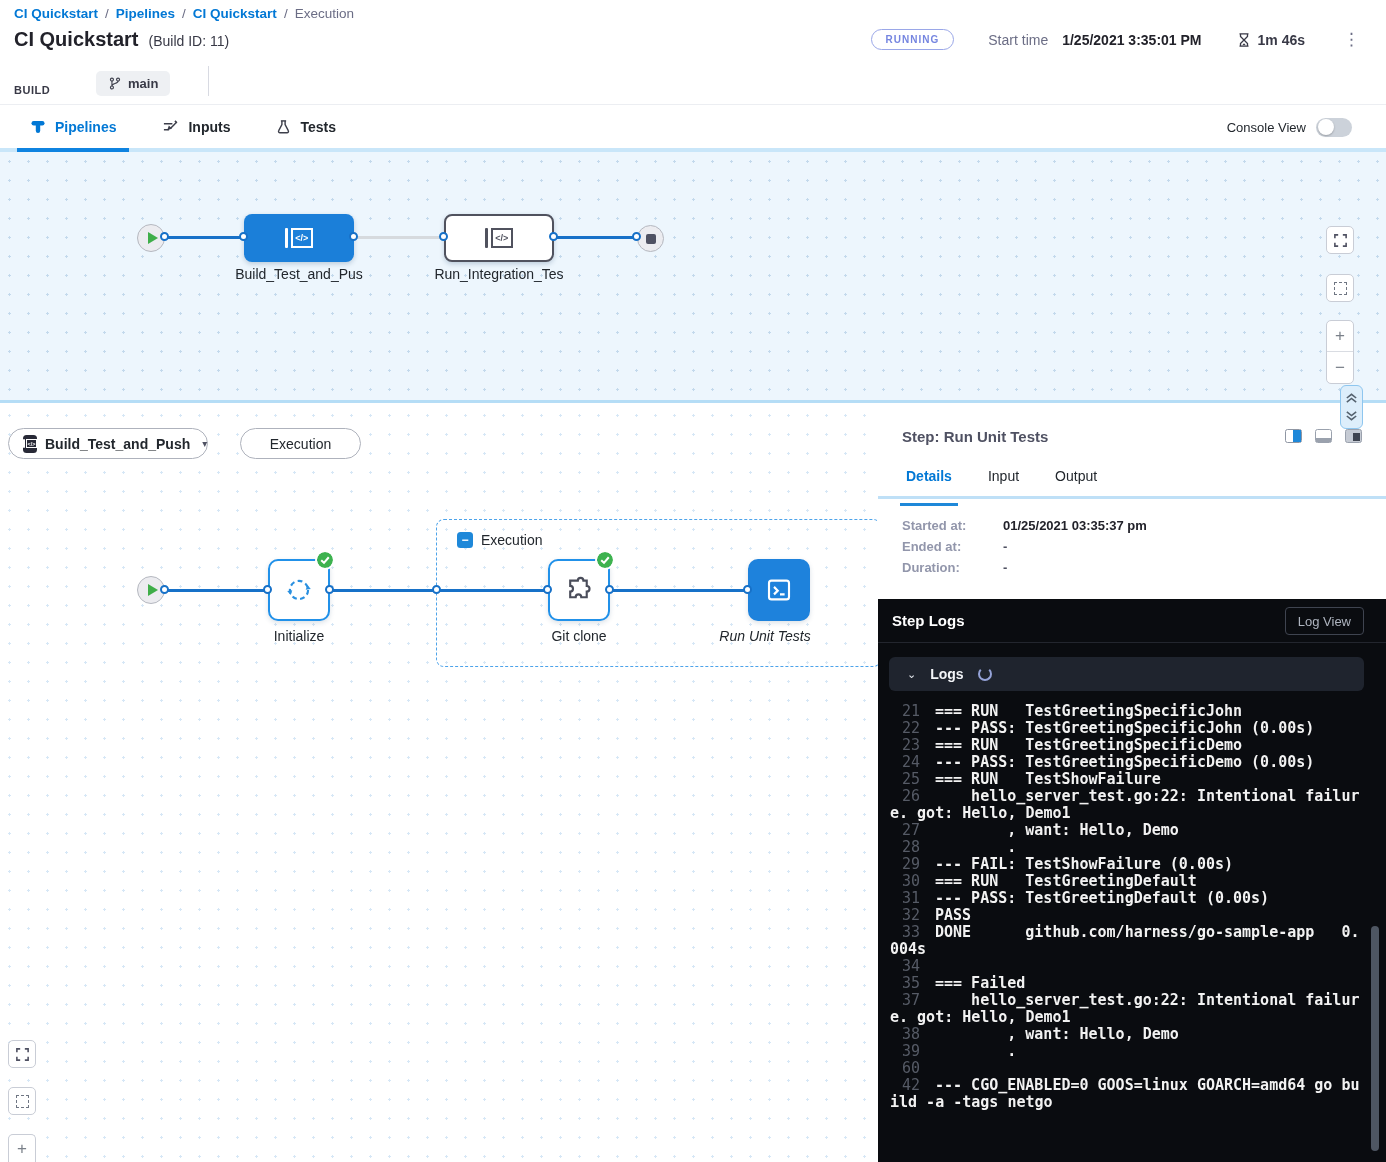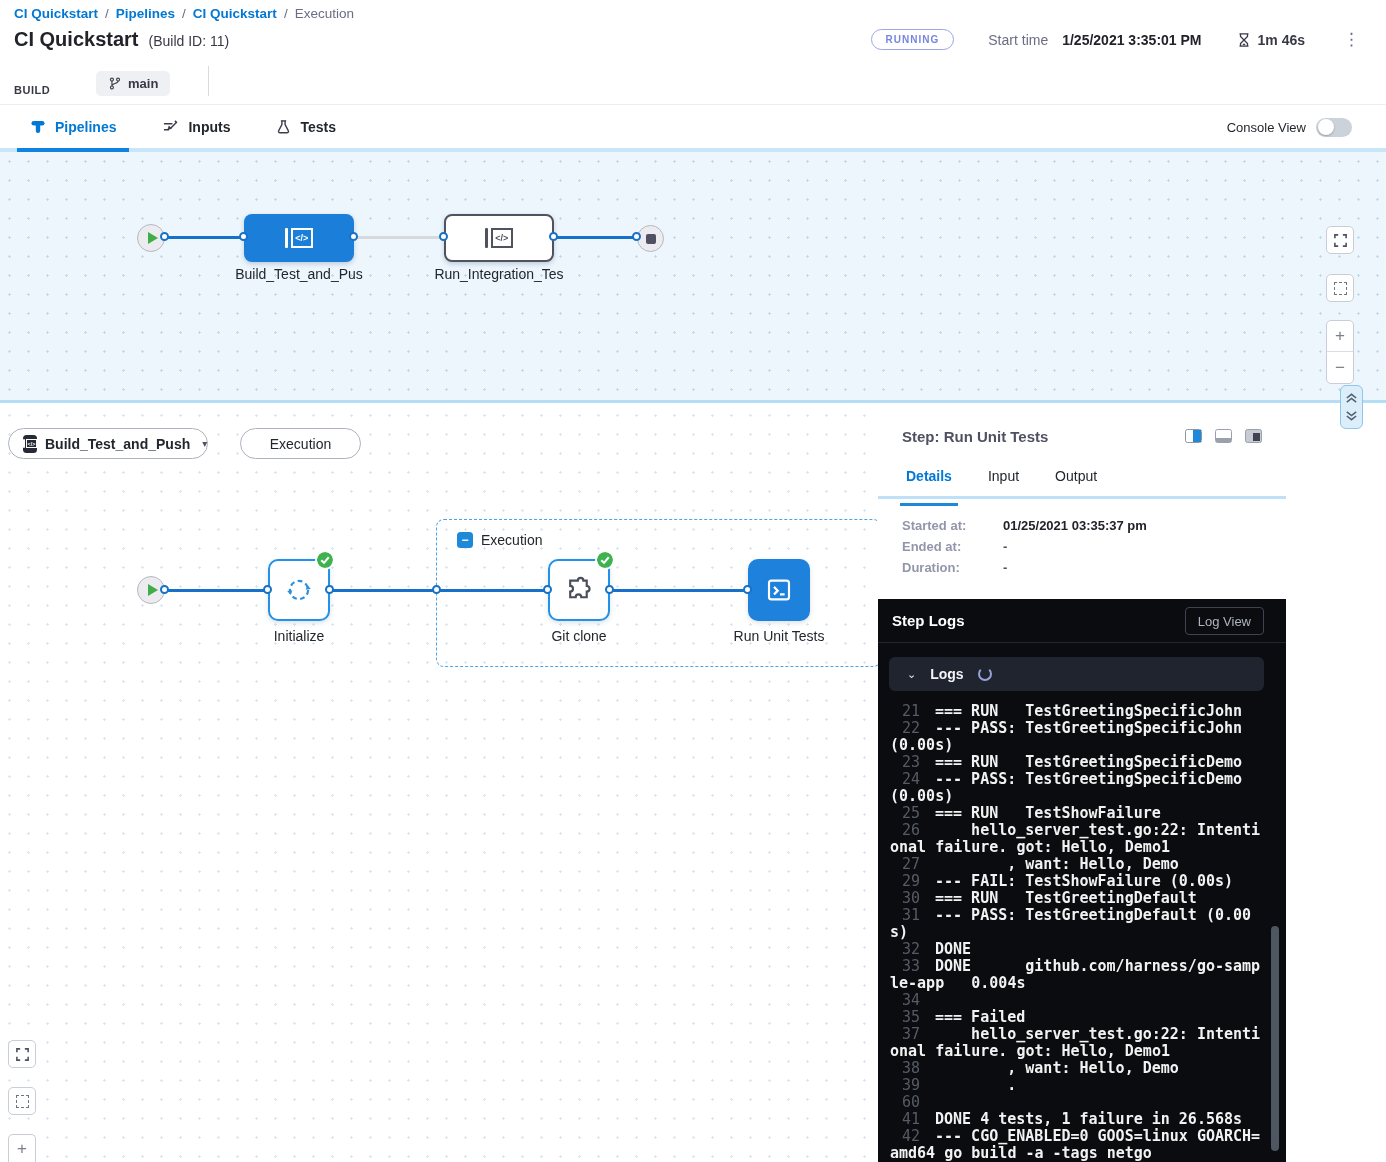--- a/index.html
+++ b/index.html
@@ -80,21 +80,21 @@
 
   
   .sqbtn { position:absolute; width:28px; height:28px; background:#fff; border:1px solid #c9cdd6; border-radius:5px; display:flex; align-items:center; justify-content:center; cursor:pointer; }
   .zoomgrp { position:absolute; width:28px; background:#fff; border:1px solid #c9cdd6; border-radius:5px; overflow:hidden; }
   .zoomgrp .zb { height:31px; display:flex; align-items:center; justify-content:center; font-size:17px; color:#7a8089; cursor:pointer; }
   .zoomgrp .zb:first-child { border-bottom:1px solid #d9dce2; }
   .marq { width:13px; height:13px; border:1.6px dashed #6f7683; }
   .chevctl { position:absolute; width:23px; height:44px; background:#ddeefb; border:1px solid #8ec6ef; border-radius:6px; display:flex; flex-direction:column; align-items:center; justify-content:space-evenly; z-index:30; cursor:pointer; }
 
   
-  .panel { position:absolute; top:406px; left:878px; width:408px; height:756px; background:#fff; }
+  .panel { position:absolute; top:406px; left:878px; width:508px; height:756px; background:#fff; }
   .panel-title { position:absolute; top:22px; left:24px; font-size:15px; font-weight:600; color:#4f5162; }
   .lviews { position:absolute; top:23px; right:24px; display:flex; gap:13px; }
   .lv { width:17px; height:14px; border-radius:2.5px; position:relative; cursor:pointer; }
   .lv1 { border:1.5px solid #8f96a3; }
   .lv1::after { content:""; position:absolute; right:0; top:0; bottom:0; width:55%; background:#1e88d9; }
   .lv2 { border:1.5px solid #9aa1ad; }
   .lv2::after { content:""; position:absolute; left:0; right:0; bottom:0; height:4.5px; background:#9aa1ad; }
   .lv3 { background:#c6cbd4; border:1.5px solid #9aa1ad; }
   .lv3::after { content:""; position:absolute; right:1px; bottom:1px; width:7px; height:8px; background:#3f4450; }
   .ptabs { position:absolute; top:62px; left:0; right:0; height:31px; border-bottom:3px solid #bfe0f7; display:flex; padding-left:28px; gap:36px; }
@@ -307,21 +307,21 @@
         <polyline points="3.7,7.3 6.1,9.5 10.3,4.6" stroke="#fff" stroke-width="1.8" fill="none"></polyline>
       </svg>
     <div class="nlabel" style="left:469px;top:222px;">Git clone</div>
 
     <div class="stepnode filled" style="left:748px;top:153px;">
       <svg width="30" height="30" viewBox="0 0 24 24" fill="none" stroke="#fff" stroke-width="1.7">
           <rect x="4" y="4.5" width="16" height="15" rx="2"></rect>
           <path d="M8 9.5l3 3-3 3M12.8 15.5h3.7"></path>
         </svg>
     </div>
-    <div class="nlabel" style="left:669px;top:222px;">Run Unit Tests</div>
+    <div class="nlabel" style="left:655px;top:222px;font-style:italic;">Run Unit Tests</div>
 
     <div class="port" style="left:160px;top:179px;"></div>
     <div class="port" style="left:263px;top:179px;"></div>
     <div class="port" style="left:325px;top:179px;"></div>
     <div class="port" style="left:432px;top:179px;"></div>
     <div class="port" style="left:543px;top:179px;"></div>
     <div class="port" style="left:605px;top:179px;"></div>
     <div class="port" style="left:743px;top:179px;"></div>
 
     <div class="sqbtn" style="left:8px;top:634px;">
@@ -373,31 +373,31 @@
         <span class="spin"></span>
       </div>
       <div class="log-content">
           <div class="log-line"><span class="ln">21</span><span>=== RUN   TestGreetingSpecificJohn</span></div>
           <div class="log-line"><span class="ln">22</span><span>--- PASS: TestGreetingSpecificJohn (0.00s)</span></div>
           <div class="log-line"><span class="ln">23</span><span>=== RUN   TestGreetingSpecificDemo</span></div>
           <div class="log-line"><span class="ln">24</span><span>--- PASS: TestGreetingSpecificDemo (0.00s)</span></div>
           <div class="log-line"><span class="ln">25</span><span>=== RUN   TestShowFailure</span></div>
           <div class="log-line"><span class="ln">26</span><span>    hello_server_test.go:22: Intentional failure. got: Hello, Demo1</span></div>
           <div class="log-line"><span class="ln">27</span><span>        , want: Hello, Demo</span></div>
+          <div class="log-line"><span class="ln">28</span><span>        .</span></div>
           <div class="log-line"><span class="ln">29</span><span>--- FAIL: TestShowFailure (0.00s)</span></div>
           <div class="log-line"><span class="ln">30</span><span>=== RUN   TestGreetingDefault</span></div>
           <div class="log-line"><span class="ln">31</span><span>--- PASS: TestGreetingDefault (0.00s)</span></div>
-          <div class="log-line"><span class="ln">32</span><span>DONE</span></div>
+          <div class="log-line"><span class="ln">32</span><span>PASS</span></div>
           <div class="log-line"><span class="ln">33</span><span>DONE      github.com/harness/go-sample-app   0.004s</span></div>
           <div class="log-line"><span class="ln">34</span><span></span></div>
           <div class="log-line"><span class="ln">35</span><span>=== Failed</span></div>
           <div class="log-line"><span class="ln">37</span><span>    hello_server_test.go:22: Intentional failure. got: Hello, Demo1</span></div>
           <div class="log-line"><span class="ln">38</span><span>        , want: Hello, Demo</span></div>
           <div class="log-line"><span class="ln">39</span><span>        .</span></div>
           <div class="log-line"><span class="ln">60</span><span></span></div>
-          <div class="log-line"><span class="ln">41</span><span>DONE 4 tests, 1 failure in 26.568s</span></div>
           <div class="log-line"><span class="ln">42</span><span>--- CGO_ENABLED=0 GOOS=linux GOARCH=amd64 go build -a -tags netgo</span></div>
         </div>
       <div class="logscroll"></div>
     </div>
   </div>
 
 </div>
 
 </body></html>

